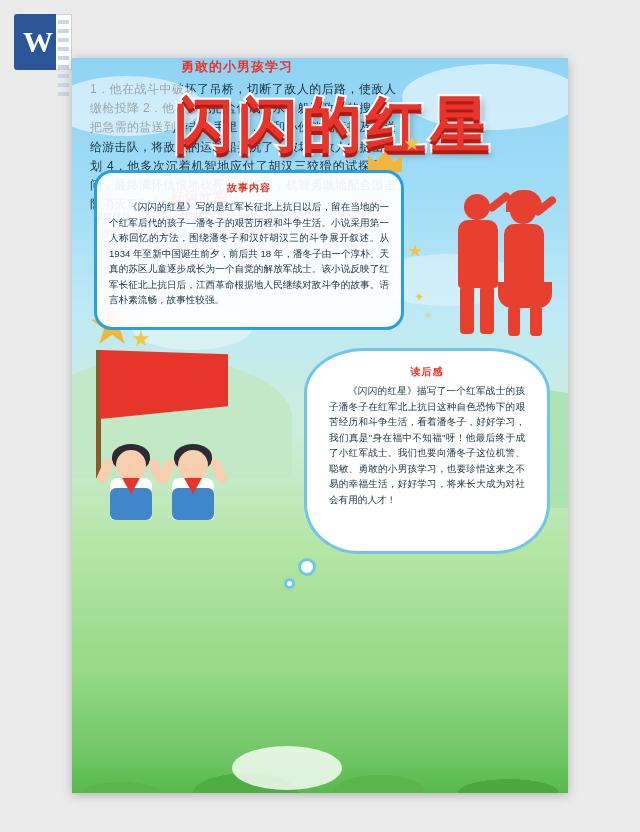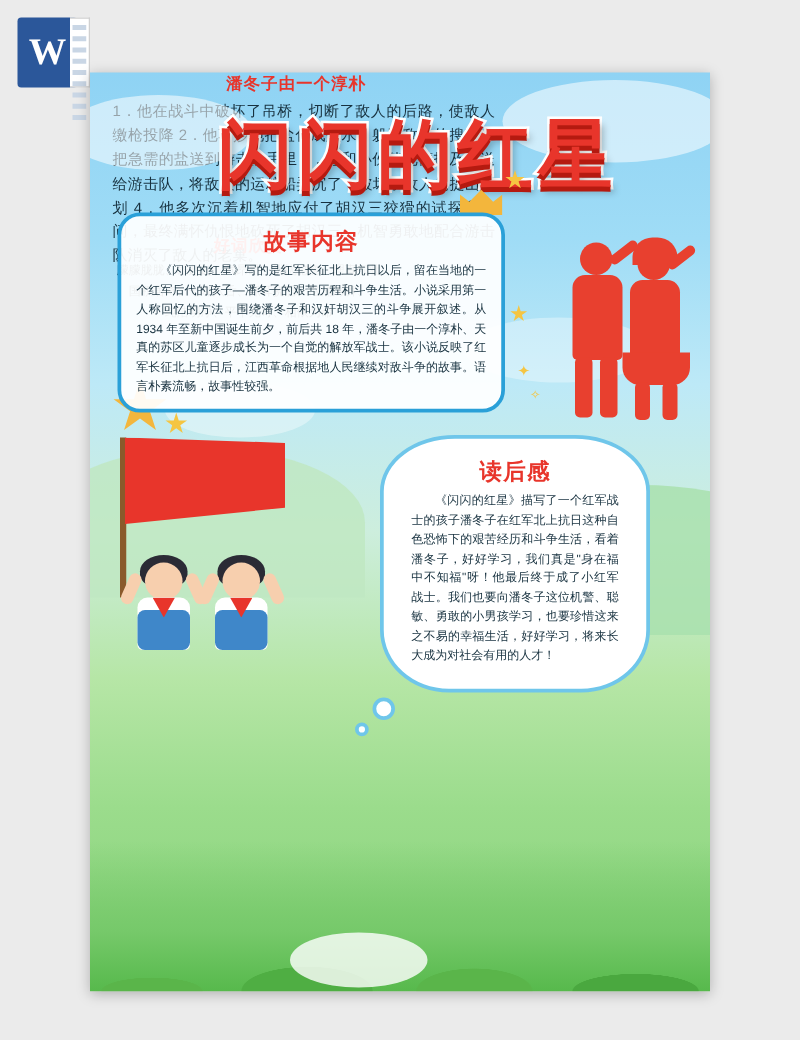--- a/index.html
+++ b/index.html
@@ -80,21 +80,21 @@
   .box {
     position: absolute;
     background: rgba(255,255,255,.93);
     border: 3px solid #2aa0d8;
     border-radius: 18px;
   }
   .box-title {
     text-align: center;
     font-weight: bold;
     color: #e8352b;
-    font-size: 18px;
+    font-size: 10px;
     letter-spacing: 1px;
     margin: 8px 0 4px 0;
   }
   .box-body {
     font-size: 9.6px;
     line-height: 1.62;
     color: #17313f;
     text-align: justify;
     padding: 0 12px 8px 12px;
     text-indent: 0;
@@ -102,21 +102,21 @@
 
   
   #story-box {
     left: 22px; top: 112px; width: 310px; height: 160px;
     border-color: #2aa0d8;
   }
   #story-box .box-body { text-indent: 19px; }
 
   
   #review-box {
-    left: 232px; top: 290px; width: 216px; height: 206px;
+    left: 232px; top: 290px; width: 246px; height: 206px;
     background: #ffffff;
     border: 3px solid #6fc6ea;
     border-radius: 60px 60px 55px 55px / 45px 45px 50px 50px;
   }
   #review-box .box-title { color:#e8352b; margin-top: 14px; }
   #review-box .box-body { text-indent: 19px; padding: 0 22px 10px 22px; }
   .bubble-dot {
     position: absolute; background:#fff; border:3px solid #6fc6ea; border-radius:50%;
   }
 
@@ -271,21 +271,21 @@
     </div>
 
     <div class="box" id="review-box">
       <div class="box-title">读后感</div>
       <div class="box-body">《闪闪的红星》描写了一个红军战士的孩子潘冬子在红军北上抗日这种自色恐怖下的艰苦经历和斗争生活，看着潘冬子，好好学习，我们真是"身在福中不知福"呀！他最后终于成了小红军战士。我们也要向潘冬子这位机警、聪敏、勇敢的小男孩学习，也要珍惜这来之不易的幸福生活，好好学习，将来长大成为对社会有用的人才！</div>
     </div>
     <div class="bubble-dot" style="left:226px; top:500px; width:18px; height:18px;"></div>
     <div class="bubble-dot" style="left:212px; top:520px; width:11px; height:11px;"></div>
 
     <div id="shine-box">
-      <div id="shine-title">潘冬子由一个淳朴</div>
+      <div id="shine-title">勇敢的小男孩学习</div>
       <div id="shine-body">1．他在战斗中破坏了吊桥，切断了敌人的后路，使敌人缴枪投降 2．他巧妙地把盐化成盐水，躲过敌人的搜查，把急需的盐送到游击队手里 3．他和小伙伴把情报及时送给游击队，将敌人的运粮船弄沉了，破坏了敌人的提山计划 4．他多次沉着机智地应付了胡汉三狡猾的试探和盘问，最终满怀仇恨地砍死了胡汉三，机智勇敢地配合游击队消灭了敌人的老巢。</div>
     </div>
 
     <div id="words-box">
       <div id="words-title">好词欣赏</div>
       <div id="words-body">
         <div>朦朦胧胧、雄赳赳、气昂昂、忧忧惚惚、理直气壮</div>
         <div>国积居奇、七嘴八舌、抓耳挠腮、汹涌澎湃、</div>
         <div>纯洁明净、平平无奇、相依为命</div>
       </div>

